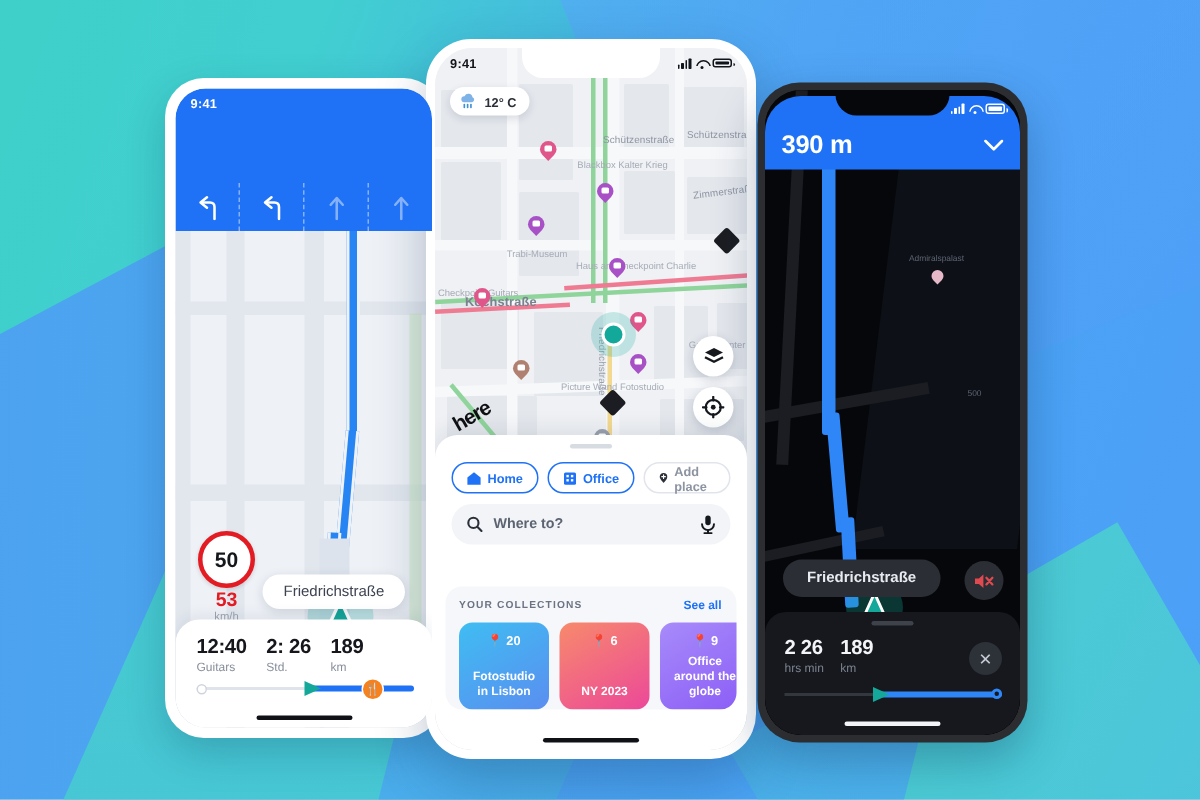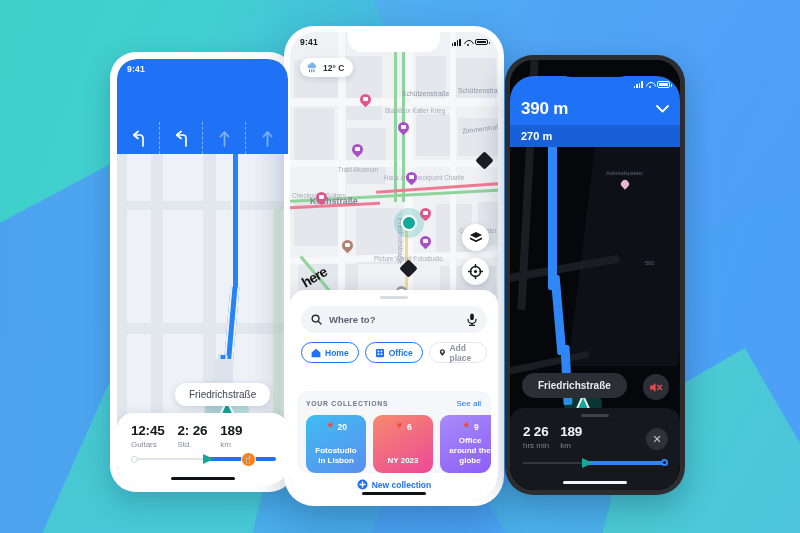--- a/index.html
+++ b/index.html
@@ -259,38 +259,38 @@
   }
   .chip.primary { border:1.2px solid #1f72f5; color:#1f72f5; background:#fff; }
   .chip.ghost { border:1.2px solid #e1e5eb; color:#8d94a1; background:#fff; font-weight:600; }
 
   #collections {
     position:absolute; left:7px; right:7px; bottom:27px; top:101px;
     background:#f5f7fa; border-radius:11px; padding:8px 0 0 9px; overflow:hidden;
   }
   #coll-head { display:flex; justify-content:space-between; align-items:center; padding-right:10px; }
   #coll-title { font-size:6.8px; font-weight:700; color:#6c7484; letter-spacing:.75px; }
-  #coll-seeall { font-size:8px; font-weight:400; color:#1f72f5; }
+  #coll-seeall { font-size:8px; font-weight:700; color:#1f72f5; }
   #coll-cards { display:flex; gap:7px; margin-top:7px; }
   .coll-card {
     width:60px; height:58px; border-radius:9px; flex:0 0 auto;
     color:#fff; padding:7px 5px; display:flex; flex-direction:column;
     align-items:center; justify-content:space-between; text-align:center;
   }
   .coll-count { font-size:8.5px; font-weight:700; display:flex; align-items:center; gap:2px; }
   .coll-name { font-size:8px; font-weight:700; line-height:1.25; }
   #new-collection {
     position:absolute; left:0; right:0; bottom:10px; display:flex;
     align-items:center; justify-content:center; gap:4px;
     font-size:8.5px; font-weight:700; color:#1f72f5; z-index:21;
   }
 
   
   #right-header {
-    position:absolute; top:16px; left:0; right:0; z-index:20;
+    position:absolute; top:4px; left:0; right:0; z-index:20;
     background:#1f72f5; color:#fff; border-radius:24px 24px 0 0;
   }
   #rh-main { padding:24px 11px 7px; position:relative; }
   #right-dist { font-size:17px; font-weight:700; line-height:1.05; letter-spacing:-.2px; }
   #right-street { font-size:12.5px; font-weight:400; margin-top:1px; }
   #rh-chevron { position:absolute; right:11px; bottom:12px; }
   #rh-sub {
     background:#1760d8; padding:5px 11px; font-size:11px; font-weight:700;
     border-bottom-left-radius:3px;
   }
@@ -357,20 +357,25 @@
       <div class="lm-road" style="left:96px;top:300px;width:20px;height:130px;background:#dde3ec;"></div>
     </div>
 
     <div class="puck" style="left:88px;top:330px;">
       <div class="halo"></div>
       <svg width="30" height="30" viewBox="0 0 30 30">
         <path d="M15 4 L25 26 L15 20 L5 26 Z" fill="#14a89a" stroke="#ffffff" stroke-width="2.2" stroke-linejoin="round"></path>
       </svg>
     </div>
 
+    <div id="speed-sign">
+      <div id="speed-circle">50</div>
+      <div id="speed-current">53</div>
+      <div id="speed-unit">km/h</div>
+    </div>
 
     <div class="street-chip" id="left-street-chip">Friedrichstraße</div>
 
     <div id="left-header">
       <div class="statusbar sb-white">
         <span class="time">9:41</span>
         <span class="sb-icons"></span>
       </div>
       <div id="left-lanes">
         <div class="lane">
@@ -396,21 +401,21 @@
             <path d="M7.5 16 L7.5 2.5" fill="none" stroke="#fff" stroke-width="1.7" stroke-linecap="round"></path>
             <path d="M3.5 6.5 L7.5 2 L11.5 6.5" fill="none" stroke="#fff" stroke-width="1.7" stroke-linecap="round" stroke-linejoin="round"></path>
           </svg>
         </div>
       </div>
     </div>
 
     <div id="left-sheet">
       <div class="eta-row">
         <div>
-          <div class="eta-val">12:45</div>
+          <div class="eta-val">12:40</div>
           <div class="eta-lbl">Guitars</div>
         </div>
         <div>
           <div class="eta-val">2: 26</div>
           <div class="eta-lbl">Std.</div>
         </div>
         <div>
           <div class="eta-val">189</div>
           <div class="eta-lbl">km</div>
         </div>
@@ -571,57 +576,57 @@
           </span>
         <span class="wifi"></span>
         <span class="batt"></span>
       </span>
     </div>
     <div class="notch" id="notch-center"></div>
 
     <div id="center-sheet">
       <div class="grabber"></div>
 
+      <div id="quick-row">
+        <div class="chip primary">
+          <svg width="10" height="10" viewBox="0 0 10 10">
+            <path d="M5 .8 L9.4 4.4 L9.4 9.2 L.6 9.2 L.6 4.4 Z" fill="#1f72f5"></path>
+          </svg>
+          <span>Home</span>
+        </div>
+        <div class="chip primary">
+          <svg width="10" height="10" viewBox="0 0 10 10">
+            <rect x="1" y="1" width="8" height="8.2" rx="1" fill="#1f72f5"></rect>
+            <rect x="2.6" y="2.6" width="1.6" height="1.6" fill="#fff"></rect>
+            <rect x="5.6" y="2.6" width="1.6" height="1.6" fill="#fff"></rect>
+            <rect x="2.6" y="5.4" width="1.6" height="1.6" fill="#fff"></rect>
+            <rect x="5.6" y="5.4" width="1.6" height="1.6" fill="#fff"></rect>
+          </svg>
+          <span>Office</span>
+        </div>
+        <div class="chip ghost">
+          <svg width="10" height="11" viewBox="0 0 10 11">
+            <path d="M5 .8c2.2 0 3.8 1.6 3.8 3.6C8.8 7 5 10.4 5 10.4S1.2 7 1.2 4.4C1.2 2.4 2.8.8 5 .8z" fill="#2b2f38"></path>
+            <path d="M5 2.6v3.6M3.2 4.4h3.6" stroke="#fff" stroke-width="1.1" stroke-linecap="round"></path>
+          </svg>
+          <span>Add place</span>
+        </div>
+      </div>
+
       <div id="search-box">
         <svg width="11" height="11" viewBox="0 0 11 11">
           <circle cx="4.6" cy="4.6" r="3.4" fill="none" stroke="#2b2f38" stroke-width="1.4"></circle>
           <path d="M7.2 7.2 L10 10" stroke="#2b2f38" stroke-width="1.4" stroke-linecap="round"></path>
         </svg>
         <span id="search-placeholder">Where to?</span>
         <svg width="10" height="13" viewBox="0 0 10 13">
           <rect x="3.2" y="0.6" width="3.6" height="6.6" rx="1.8" fill="#15181d"></rect>
           <path d="M1 6.4a4 4 0 0 0 8 0" fill="none" stroke="#15181d" stroke-width="1.3" stroke-linecap="round"></path>
           <path d="M5 10.4v2M2.6 12.4h4.8" stroke="#15181d" stroke-width="1.3" stroke-linecap="round"></path>
         </svg>
-      </div>
-
-      <div id="quick-row">
-        <div class="chip primary">
-          <svg width="10" height="10" viewBox="0 0 10 10">
-            <path d="M5 .8 L9.4 4.4 L9.4 9.2 L.6 9.2 L.6 4.4 Z" fill="#1f72f5"></path>
-          </svg>
-          <span>Home</span>
-        </div>
-        <div class="chip primary">
-          <svg width="10" height="10" viewBox="0 0 10 10">
-            <rect x="1" y="1" width="8" height="8.2" rx="1" fill="#1f72f5"></rect>
-            <rect x="2.6" y="2.6" width="1.6" height="1.6" fill="#fff"></rect>
-            <rect x="5.6" y="2.6" width="1.6" height="1.6" fill="#fff"></rect>
-            <rect x="2.6" y="5.4" width="1.6" height="1.6" fill="#fff"></rect>
-            <rect x="5.6" y="5.4" width="1.6" height="1.6" fill="#fff"></rect>
-          </svg>
-          <span>Office</span>
-        </div>
-        <div class="chip ghost">
-          <svg width="10" height="11" viewBox="0 0 10 11">
-            <path d="M5 .8c2.2 0 3.8 1.6 3.8 3.6C8.8 7 5 10.4 5 10.4S1.2 7 1.2 4.4C1.2 2.4 2.8.8 5 .8z" fill="#2b2f38"></path>
-            <path d="M5 2.6v3.6M3.2 4.4h3.6" stroke="#fff" stroke-width="1.1" stroke-linecap="round"></path>
-          </svg>
-          <span>Add place</span>
-        </div>
       </div>
 
       <div id="collections">
         <div id="coll-head">
           <span id="coll-title">YOUR COLLECTIONS</span>
           <span id="coll-seeall">See all</span>
         </div>
         <div id="coll-cards">
           <div class="coll-card" style="background:linear-gradient(150deg,#3fbdf2,#5a8ef0);">
             <span class="coll-count">📍<span>20</span></span>
@@ -632,27 +637,20 @@
             <span class="coll-name">NY 2023</span>
           </div>
           <div class="coll-card" style="background:linear-gradient(150deg,#a78bfa,#8b5cf6);">
             <span class="coll-count">📍<span>9</span></span>
             <span class="coll-name">Office around the globe</span>
           </div>
 
         </div>
       </div>
 
-      <div id="new-collection">
-        <svg width="11" height="11" viewBox="0 0 11 11">
-          <circle cx="5.5" cy="5.5" r="5" fill="#1f72f5"></circle>
-          <path d="M5.5 3v5M3 5.5h5" stroke="#fff" stroke-width="1.4" stroke-linecap="round"></path>
-        </svg>
-        <span>New collection</span>
-      </div>
     </div>
 
     <div class="home-indicator" style="background:#0f1116;"></div>
   </div>
 </div>
 
 <div class="phone" id="phone-right">
   <div class="screen">
 
     <div id="right-map">
@@ -691,21 +689,20 @@
           <span class="wifi"></span>
           <span class="batt"></span>
         </span>
       </div>
       <div id="rh-main">
         <div id="right-dist">390 m</div>
         <svg id="rh-chevron" width="13" height="8" viewBox="0 0 13 8">
           <path d="M1 1 L6.5 6.5 L12 1" fill="none" stroke="#fff" stroke-width="1.8" stroke-linecap="round" stroke-linejoin="round"></path>
         </svg>
       </div>
-      <div id="rh-sub">270 m</div>
     </div>
     <div class="notch" id="notch-right"></div>
 
     <div id="right-street-chip">Friedrichstraße</div>
 
     <div id="mute-btn">
       <svg width="14" height="13" viewBox="0 0 14 13">
         <path d="M1 4.6h2.6L6.6 2v9L3.6 8.4H1z" fill="#e0494f"></path>
         <path d="M8.6 4.2 L12.6 8.6 M12.6 4.2 L8.6 8.6" stroke="#e0494f" stroke-width="1.5" stroke-linecap="round"></path>
       </svg>

